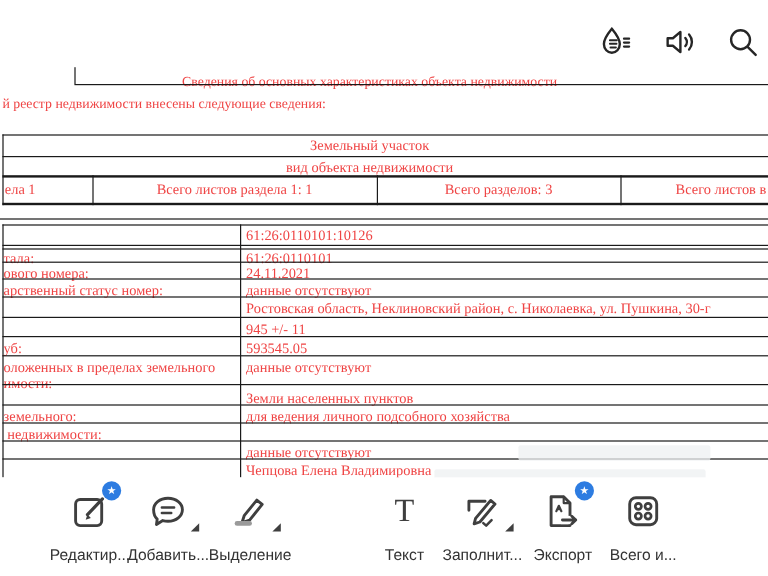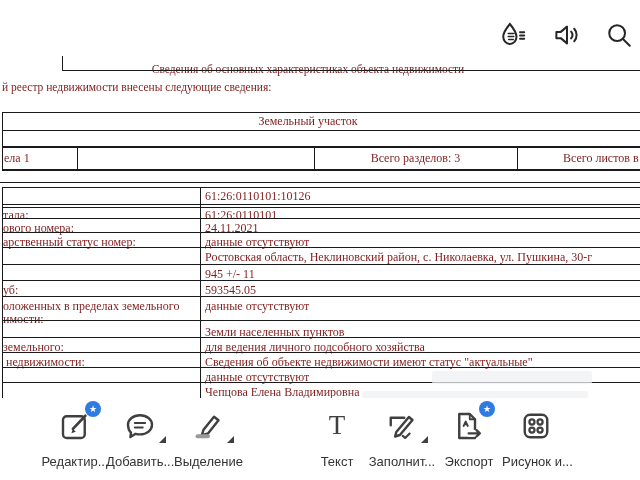--- a/index.html
+++ b/index.html
@@ -4,21 +4,21 @@
 <style>
   html,body{margin:0;padding:0;}
   body{width:640px;height:480px;background:#fff;overflow:hidden;position:relative;
        font-family:"Liberation Sans",sans-serif;}
   
   .topbar{position:absolute;left:0;top:0;width:640px;height:55px;background:#fff;}
   .topicon{position:absolute;top:20px;width:30px;height:30px;cursor:pointer;}
   .topicon svg{width:30px;height:30px;display:block;}
   
   .doc{position:absolute;left:0;top:55px;width:640px;height:343px;overflow:hidden;
-       background:#fff;font-family:"Liberation Serif","DejaVu Serif",serif;color:#7f1d1d;}
+       background:#fff;font-family:"Liberation Serif","DejaVu Serif",serif;color:#ef4444;}
   .hl{position:absolute;height:1px;background:#1a1a1a;}
   .hl2{position:absolute;height:2px;background:#1a1a1a;}
   .vl{position:absolute;width:1px;background:#1a1a1a;}
   .t{position:absolute;white-space:nowrap;font-size:12px;line-height:13px;}
   .tc{text-align:center;}
   .wm{position:absolute;background:#eef0f2;opacity:.75;border-radius:2px;}
   
   .toolbar{position:absolute;left:0;top:398px;width:640px;height:82px;background:#fff;}
   .tool{position:absolute;top:10px;width:68px;text-align:center;cursor:pointer;}
   .tool .iconwrap{position:relative;display:inline-block;width:36px;height:36px;}
@@ -60,22 +60,24 @@
   <div class="vl" style="left:62px;top:1px;height:14px"></div>
 
   <div class="t tc" style="left:2px;top:8px;width:612px;font-size:11.5px">Сведения об основных характеристиках объекта недвижимости</div>
   <div class="hl" style="left:62px;top:15px;width:578px"></div>
 
   <div class="t" style="left:2px;top:26px;font-size:11.5px">й реестр недвижимости внесены следующие сведения:</div>
 
   <div class="hl" style="left:2px;top:57px;width:638px"></div>
   <div class="t tc" style="left:2px;top:60px;width:612px">Земельный участок</div>
   <div class="hl" style="left:2px;top:75px;width:638px"></div>
+  <div class="t tc" style="left:2px;top:78px;width:612px">вид объекта недвижимости</div>
   <div class="hl2" style="left:2px;top:91px;width:638px"></div>
   <div class="t" style="left:4px;top:97px">ела 1</div>
+  <div class="t tc" style="left:77px;top:97px;width:237px">Всего листов раздела 1: 1</div>
   <div class="t tc" style="left:314px;top:97px;width:203px">Всего разделов: 3</div>
   <div class="t" style="left:563px;top:97px">Всего листов в</div>
   <div class="hl2" style="left:2px;top:114px;width:638px"></div>
   <div class="vl" style="left:2px;top:57px;height:59px"></div>
   <div class="vl" style="left:77px;top:91px;height:25px"></div>
   <div class="vl" style="left:314px;top:91px;height:25px"></div>
   <div class="vl" style="left:517px;top:91px;height:25px"></div>
 
   <div class="hl" style="left:0px;top:127px;width:640px"></div>
 
@@ -115,21 +117,20 @@
   <div class="hl" style="left:2px;top:265px;width:638px"></div>
 
   <div class="t" style="left:205px;top:271px">Земли населенных пунктов</div>
   <div class="hl" style="left:2px;top:282px;width:638px"></div>
 
   <div class="t" style="left:3px;top:286px">земельного:</div>
   <div class="t" style="left:205px;top:286px">для ведения личного подсобного хозяйства</div>
   <div class="hl" style="left:2px;top:297px;width:638px"></div>
 
   <div class="t" style="left:6px;top:301px">недвижимости:</div>
-  <div class="t" style="left:205px;top:301px">Сведения об объекте недвижимости имеют статус "актуальные"</div>
   <div class="hl" style="left:2px;top:312px;width:638px"></div>
 
   <div class="t" style="left:205px;top:316px">данные отсутствуют</div>
   <div class="hl" style="left:2px;top:327px;width:638px"></div>
 
   <div class="t" style="left:205px;top:331px">Чепцова Елена Владимировна</div>
 
   <div class="wm" style="left:432px;top:316px;width:160px;height:13px"></div>
   <div class="wm" style="left:362px;top:336px;width:226px;height:12px"></div>
 </div>
@@ -209,15 +210,15 @@
   <div class="tool" style="left:502px">
     <span class="iconwrap">
       <svg class="glyph" viewBox="0 0 24 24" fill="none" stroke="#3f3f3f" stroke-width="1.6">
         <rect x="4.5" y="4.5" width="15" height="15" rx="3.5"></rect>
         <circle cx="9.3" cy="9.3" r="1.7" stroke-width="1.5"></circle>
         <circle cx="14.7" cy="9.3" r="1.7" stroke-width="1.5"></circle>
         <circle cx="9.3" cy="14.7" r="1.7" stroke-width="1.5"></circle>
         <circle cx="14.7" cy="14.7" r="1.7" stroke-width="1.5"></circle>
       </svg>
     </span>
-    <span class="label">Рисунок и...</span>
+    <span class="label">Всего и...</span>
   </div>
 </div>
 
 </body></html>

